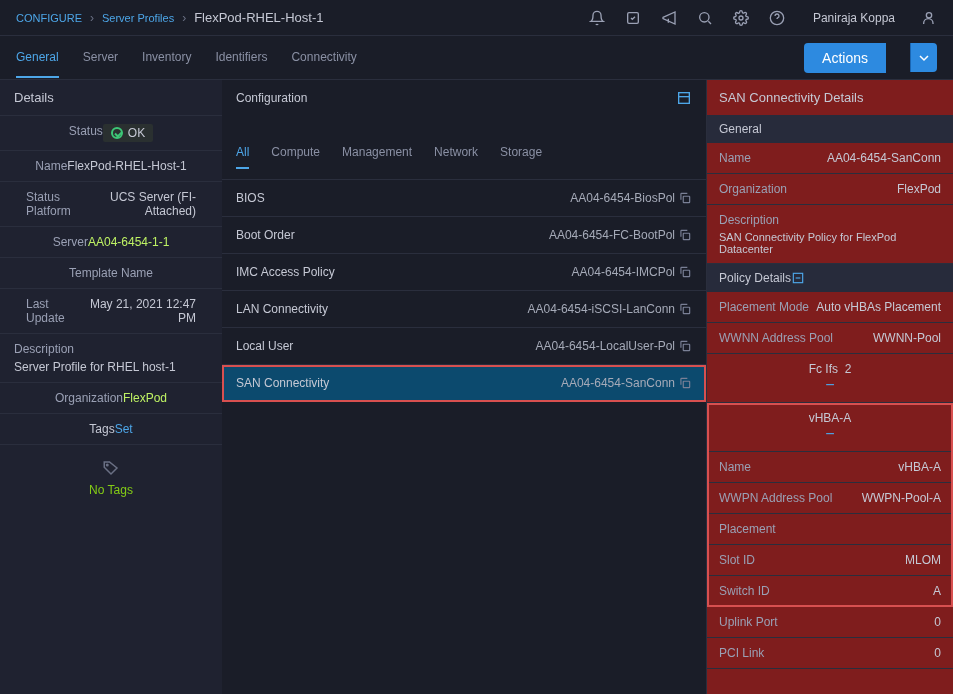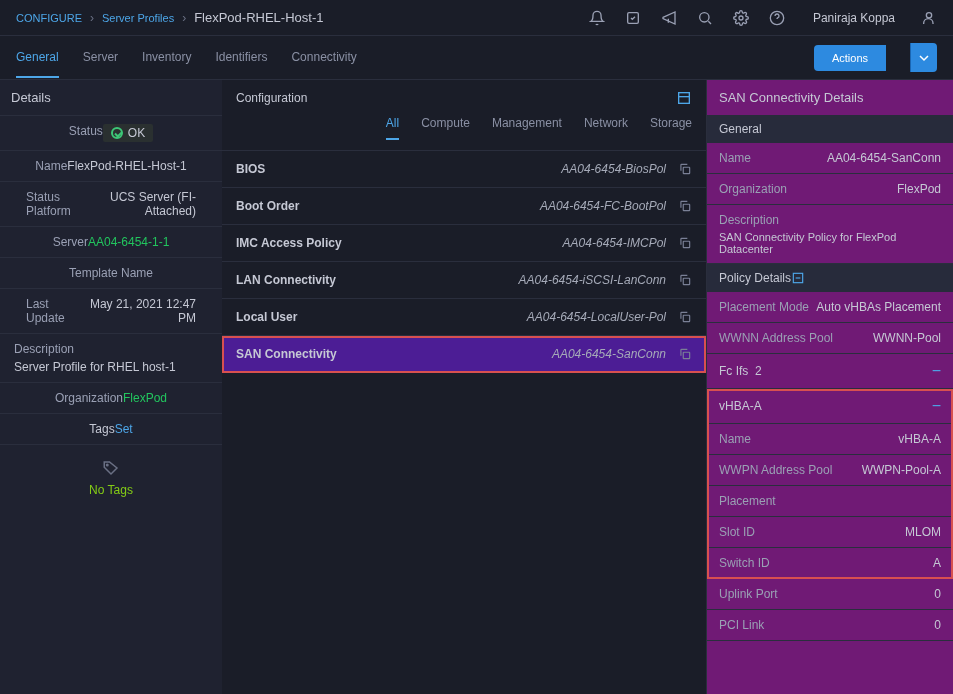--- a/index.html
+++ b/index.html
@@ -11,66 +11,66 @@
 .breadcrumb .current { color: #c5c8d4; font-size: 13px; font-weight: 500; }
 .topbar-icons { display: flex; align-items: center; gap: 20px; }
 .topbar-icons .ic { width: 16px; height: 16px; color: #9aa0b4; cursor: pointer; }
 .username { color: #c5c8d4; margin-left: 8px; }
 .user-ic { margin-left: 6px; color: #9aa0b4; }
 
 .tabbar { height: 44px; display: flex; align-items: center; padding: 0 16px; background: #1a1d28; border-bottom: 1px solid #2a2e3d; gap: 24px; }
 .tabbar .tab { color: #8a90a4; cursor: pointer; padding: 12px 0; border-bottom: 2px solid transparent; }
 .tabbar .tab.active { color: #4da6e8; border-bottom-color: #4da6e8; }
 .tabbar .spacer { flex: 1; }
-.actions-btn { background: #2d8ae0; color: #fff; padding: 7px 18px; border: none; border-radius: 4px 0 0 4px; cursor: pointer; font-size: 11px; }
+.actions-btn { background: #2d8ae0; color: #fff; padding: 7px 18px; border: none; border-radius: 4px 0 0 4px; cursor: pointer; font-size: 14px; }
 .actions-dd { background: #2d8ae0; color: #fff; padding: 7px 8px; border: none; border-left: 1px solid #1a66b3; border-radius: 0 4px 4px 0; cursor: pointer; }
 
 .main { display: flex; height: calc(694px - 80px); }
 .col1 { width: 222px; background: #1f2230; overflow-y: auto; }
 .col2 { flex: 1; background: #1a1d28; overflow-y: auto; padding: 0; border-right: 1px solid #2a2e3d;}
-.col3 { width: 246px; background: #701a75; overflow-y: auto; }
-
-.section-hdr { padding: 10px 3px; font-size: 13px; color: #c5c8d4; display: flex; align-items: center; justify-content: space-between; margin-left: 8px; }
+.col3 { width: 246px; background: #7f1d1d; overflow-y: auto; }
+
+.section-hdr { padding: 10px 14px; font-size: 13px; color: #c5c8d4; display: flex; align-items: center; justify-content: space-between; }
 .kv { display: flex; justify-content: center; padding: 8px 26px; font-size: 12px; border-top: 1px solid #2a2e3d; }
 .kv:last-child { border-bottom: 1px solid #2a2e3d; }
 .kv .k { color: #9aa0b4; }
 .kv .v { color: #c5c8d4; text-align: right; }
-.kv .v.link { color: #22c55e; cursor: pointer; }
+.kv .v.link { color: #bef264; cursor: pointer; }
 .status-ok { display: inline-flex; align-items: center; background: #2a3030; padding: 2px 8px; border-radius: 2px; }
 .status-ok-icon { width: 12px; height: 12px; border-radius: 50%; border: 2px solid #3dc777; margin-right: 5px; position: relative; }
 .status-ok-icon::after { content: ""; position: absolute; left: 3px; top: 1px; width: 3px; height: 5px; border: solid #3dc777; border-width: 0 2px 2px 0; transform: rotate(45deg); }
 
 .desc-block { padding: 8px 14px; border-top: 1px solid #2a2e3d; }
 .desc-block .k { color: #9aa0b4; margin-bottom: 4px; }
 .desc-block .v { color: #c5c8d4; }
 .tags-row { display: flex; justify-content: center; padding: 8px 14px; border-top: 1px solid #2a2e3d; border-bottom: 1px solid #2a2e3d; }
 .tags-row .set { color: #4da6e8; cursor: pointer; }
 .no-tags { text-align: center; color: #84cc16; padding: 14px 15px; }
 .no-tags svg { display: block; margin: 0 auto 6px; }
 
 .cfg-hdr { display: flex; justify-content: space-between; align-items: center; padding: 10px 14px; }
-.cfg-tabs { display: flex; gap: 22px; justify-content: flex-end; padding: 0 14px 10px; border-bottom: 1px solid #2a2e3d;}
+.cfg-tabs { display: flex; gap: 22px; justify-content: flex-start; padding: 0 14px 10px; border-bottom: 1px solid #2a2e3d; margin-top: 29px;}
 .cfg-tabs .ctab { color: #8a90a4; padding-bottom: 8px; border-bottom: 2px solid transparent; cursor: pointer; }
 .cfg-tabs .ctab.active { color: #4da6e8; border-bottom-color: #4da6e8; }
 .cfg-row { display: flex; justify-content: space-between; align-items: center; padding: 11px 14px; border-bottom: 1px solid #2a2e3d; }
-.cfg-row .rk { color: #c5c8d4; font-weight: 700; }
-.cfg-row .rv { color: #a5aab8; display: flex; align-items: center; gap: 12px; font-style: italic; }
-.cfg-row.selected { background: #4c1d95; outline: 2px solid #d85050; outline-offset: -2px;}
+.cfg-row .rk { color: #c5c8d4; font-weight: 400; }
+.cfg-row .rv { color: #a5aab8; display: flex; align-items: center; gap: 3px; }
+.cfg-row.selected { background: #0c4a6e; outline: 2px solid #d85050; outline-offset: -2px;}
 .copy-ic { color: #7a8096; cursor: pointer; }
 
 .col3 .hdr3 { padding: 10px 12px; font-size: 13px; color: #c5c8d4; }
 .col3 .band { background: #272b3b; padding: 7px 12px; font-size: 12px; color: #c5c8d4; }
 .col3 .band.with-ic { display: flex; align-items: center; }
 .col3 .kv3 { display: flex; justify-content: space-between; padding: 8px 12px; font-size: 12px; border-bottom: 1px solid #2a2e3d; }
 .col3 .kv3 .k { color: #9aa0b4; max-width: 120px; }
 .col3 .kv3 .v { color: #c5c8d4; text-align: right; }
 .col3 .desc3 { padding: 8px 12px; border-bottom: 1px solid #2a2e3d; }
 .col3 .desc3 .k { color: #9aa0b4; margin-bottom: 4px; }
 .col3 .desc3 .v { color: #c5c8d4; font-size: 11px; }
-.exp-row { display: flex; justify-content: space-between; align-items: center; padding: 8px 12px; border-bottom: 1px solid #2a2e3d; cursor: pointer;}
+.exp-row { display: flex; justify-content: space-between; align-items: center; padding: 8px 12px; border-bottom: 1px solid #2a2e3d; cursor: pointer; flex-direction: column;}
 .exp-ic { color: #4da6e8; font-size: 16px; }
 .vhba-a-box { outline: 2px solid #d85050; outline-offset: -2px; }
 .placement-sub { padding: 8px 12px; color: #9aa0b4; border-bottom: 1px solid #2a2e3d;}
 
 ::-webkit-scrollbar { width: 6px; }
 ::-webkit-scrollbar-track { background: #1a1d28; }
 ::-webkit-scrollbar-thumb { background: #3a3f52; border-radius: 3px; }
 
 svg { display: inline-block; vertical-align: middle; }
 </style>

